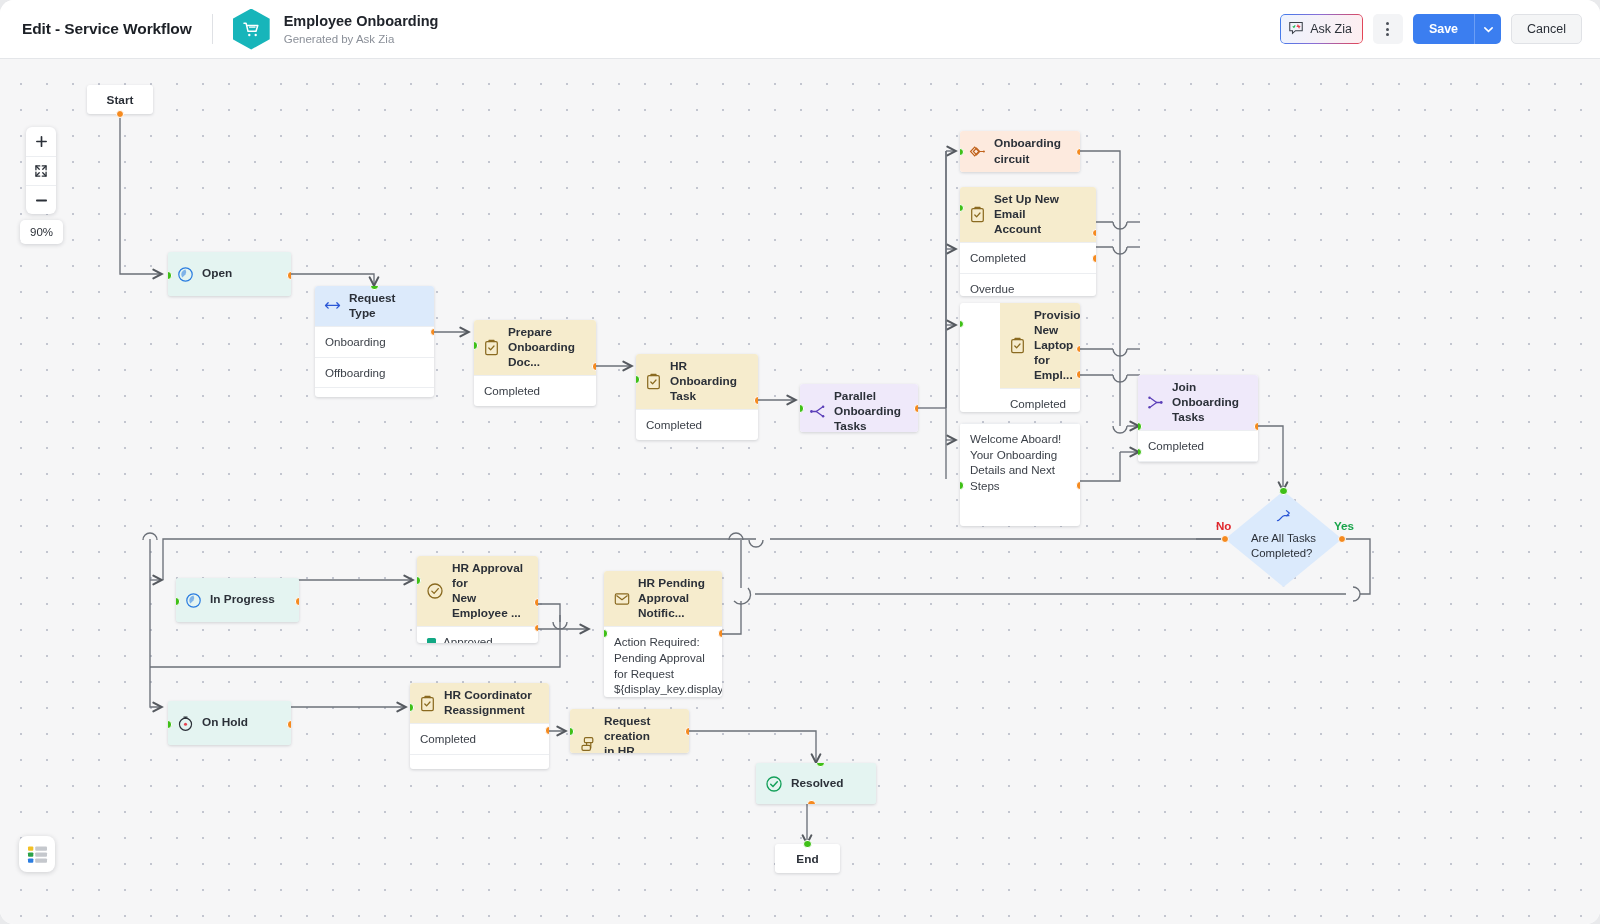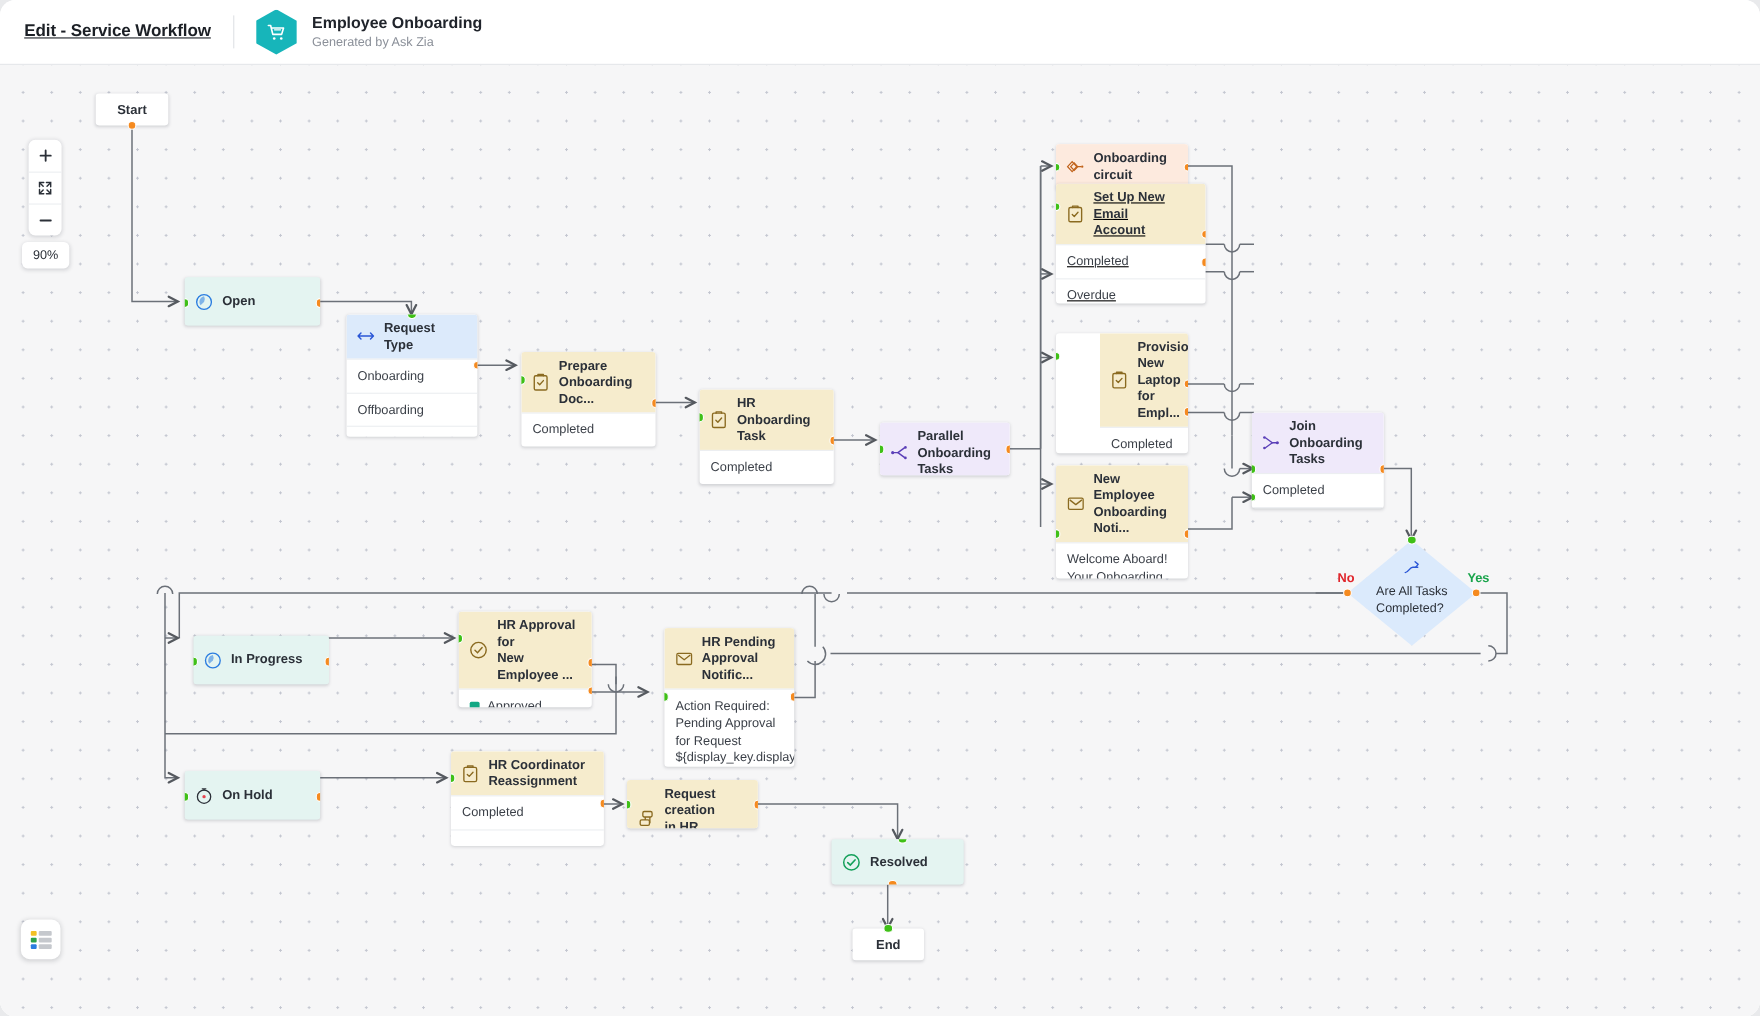--- a/index.html
+++ b/index.html
@@ -16,21 +16,20 @@
 
   
   #header {
     position: absolute; left: 0; top: 0; width: 1600px; height: 59px;
     background: #ffffff; border-bottom: 1px solid #e4e6e9;
     display: flex; align-items: center; z-index: 40;
   }
   #hdr-title {
     margin-left: 22px; font-size: 15.5px; font-weight: bold; color: #1c2026;
     letter-spacing: -.1px;
-    text-decoration: underline;
   }
   #hdr-sep { width: 1px; height: 30px; background: #dfe1e5; margin-left: 20px; }
   #hdr-badge {
     margin-left: 20px; width: 37px; height: 41px; position: relative;
     display: flex; align-items: center; justify-content: center;
   }
   .hexshape {
     position: absolute; inset: 0;
     background: #17b5ba;
     clip-path: polygon(50% 0%, 100% 25%, 100% 75%, 50% 100%, 0% 75%, 0% 25%);
@@ -184,20 +183,46 @@
         <circle cx="9.2" cy="19" r="1.5" fill="#fff" stroke="none"></circle>
         <circle cx="17.3" cy="19" r="1.5" fill="#fff" stroke="none"></circle>
         <path d="M9.5 9h7" stroke-width="1.3"></path>
       </svg>
     </div>
     <div id="hdr-flow">
       <div id="hdr-flow-name">Employee Onboarding</div>
       <div id="hdr-flow-sub">Generated by Ask Zia</div>
     </div>
 
+    <div id="hdr-right">
+      <div id="ask-zia">
+        <span>
+          <svg width="16" height="16" viewBox="0 0 20 20">
+            <path d="M2.2 3.2h15.6v10.2H9.4L5.6 16.6v-3.2H2.2z" fill="none" stroke="#3a4049" stroke-width="1.3"></path>
+            <path d="M6.4 8.2l1 1 1.2-2.1" stroke="#1db954" stroke-width="1.5" fill="none" stroke-linecap="round"></path>
+            <path d="M12.3 6.4l1.6 3.4M11.5 8h3.2" stroke="#e8434f" stroke-width="1.5" stroke-linecap="round"></path>
+          </svg>
+        </span>
+        <span>Ask Zia</span>
+      </div>
+      <div id="kebab">
+          <i></i>
+          <i></i>
+          <i></i>
+        </div>
+      <div id="save-grp">
+        <div id="save-btn">Save</div>
+        <div id="save-caret">
+          <svg width="11" height="11" viewBox="0 0 12 12">
+              <path d="M2 4.2l4 3.8 4-3.8" fill="none" stroke="#fff" stroke-width="1.7" stroke-linecap="round"></path>
+            </svg>
+        </div>
+      </div>
+      <div id="cancel-btn">Cancel</div>
+    </div>
   </div>
 
   <div id="canvas">
 
     <svg id="edges">
       <defs>
         <marker id="ar" markerWidth="9" markerHeight="9" refX="7.4" refY="4.5" orient="auto">
           <path d="M1 1.3L7.2 4.5L1 7.7" fill="none" stroke="#55595f" stroke-width="1.5" stroke-linecap="round"></path>
         </marker>
       </defs>
@@ -474,21 +499,21 @@
               <circle cx="15.8" cy="8" r="1.1" fill="#c0621a" stroke="none"></circle>
             </svg>
         </span>
         <span class="lbl" style="white-space:pre-line">Onboarding
 circuit</span>
       </div>
       <div class="port in" style="left:-4.2px; top:16.5px;"></div>
       <div class="port out" style="right:-4.2px; top:16.5px;"></div>
     </div>
 
-    <div class="node" style="left:960px; top:108px; width:136px; height:109px;text-decoration:underline;">
+    <div class="node" style="left:960px; top:128px; width:136px; height:109px;">
       <div class="nhead h-cream">
         <span class="ico">
           <svg width="15" height="17" viewBox="0 0 15 17" fill="none" stroke="#8a6a20" stroke-width="1.25" stroke-linecap="round" stroke-linejoin="round">
               <rect x="1.7" y="2.6" width="11.6" height="13" rx="1.4"></rect>
               <path d="M5 2.6V1.4h5v1.2"></path>
               <path d="M4.8 9l1.8 1.8 3.4-3.8"></path>
             </svg>
         </span>
         <span class="lbl" style="white-space:pre-line">Set Up New Email
 Account</span>
@@ -523,30 +548,20 @@
       <div class="nrow">
         
       </div>
 
       <div class="port in" style="left:-4.2px; top:16.5px;"></div>
       <div class="port out" style="right:-4.2px; top:41.5px;"></div>
       <div class="port out" style="right:-4.2px; top:67px;"></div>
     </div>
 
     <div class="node" style="left:960px; top:364px; width:120px; height:103px;">
-      <div class="nhead h-cream">
-        <span class="ico">
-          <svg width="16" height="14" viewBox="0 0 17 14" fill="none" stroke="#8a6a20" stroke-width="1.25" stroke-linejoin="round">
-              <rect x="1.4" y="1.6" width="14.2" height="10.8" rx="1.3"></rect>
-              <path d="M2.6 3.2l5.9 4.6 5.9-4.6"></path>
-            </svg>
-        </span>
-        <span class="lbl" style="white-space:pre-line">New Employee
-Onboarding Noti...</span>
-      </div>
       <div class="nrow multiline">
         <span>Welcome Aboard! Your Onboarding Details and Next Steps</span>
       </div>
       <div class="port in" style="left:-4.2px; top:58px;"></div>
       <div class="port out" style="right:-4.2px; top:58px;"></div>
     </div>
 
     <div class="node" style="left:1138px; top:316px; width:120px; height:87px;">
       <div class="nhead h-lav">
         <span class="ico">

